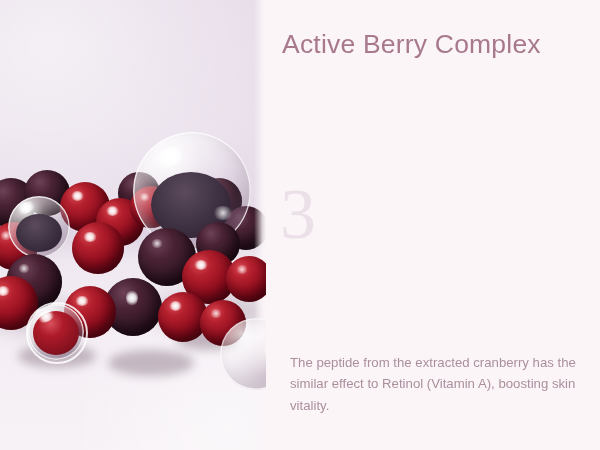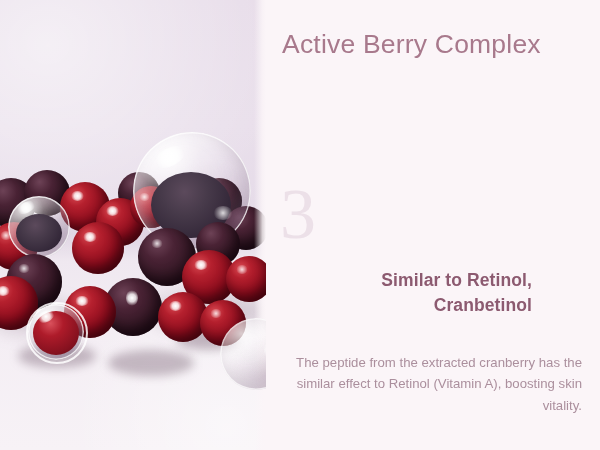--- a/index.html
+++ b/index.html
@@ -117,21 +117,20 @@
   }
 
   
   .text-panel {
     position: relative;
     flex: 1 1 auto;
     height: 402px;
     background: #fbf5f8;
     padding: 0 26px 0 16px;
     box-sizing: border-box;
-    text-align: right;
   }
 
   .headline {
     position: absolute;
     left: 16px;
     top: 29px;
     margin: 0;
     font-size: 26.5px;
     font-weight: 400;
     letter-spacing: .2px;
@@ -267,18 +266,17 @@
 
     <div class="photo-edge"></div>
   </div>
 
   <div class="text-panel">
 
     <h1 class="headline">Active Berry Complex</h1>
 
     <div class="step-number">3</div>
 
-    <h2 class="subhead">Similar to Retinol, Cranbetinol</h2>
 
     <p class="body-copy">The peptide from the extracted cranberry has the similar effect to Retinol (Vitamin A), boosting skin vitality.</p>
   </div>
 
 </div>
 
 </body></html>

